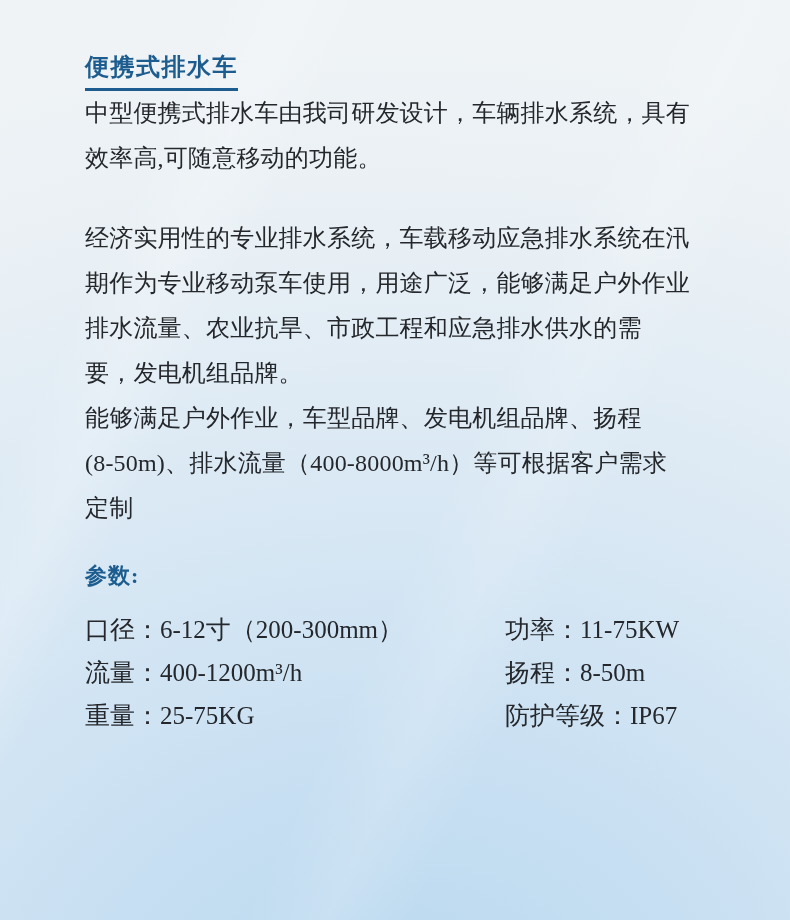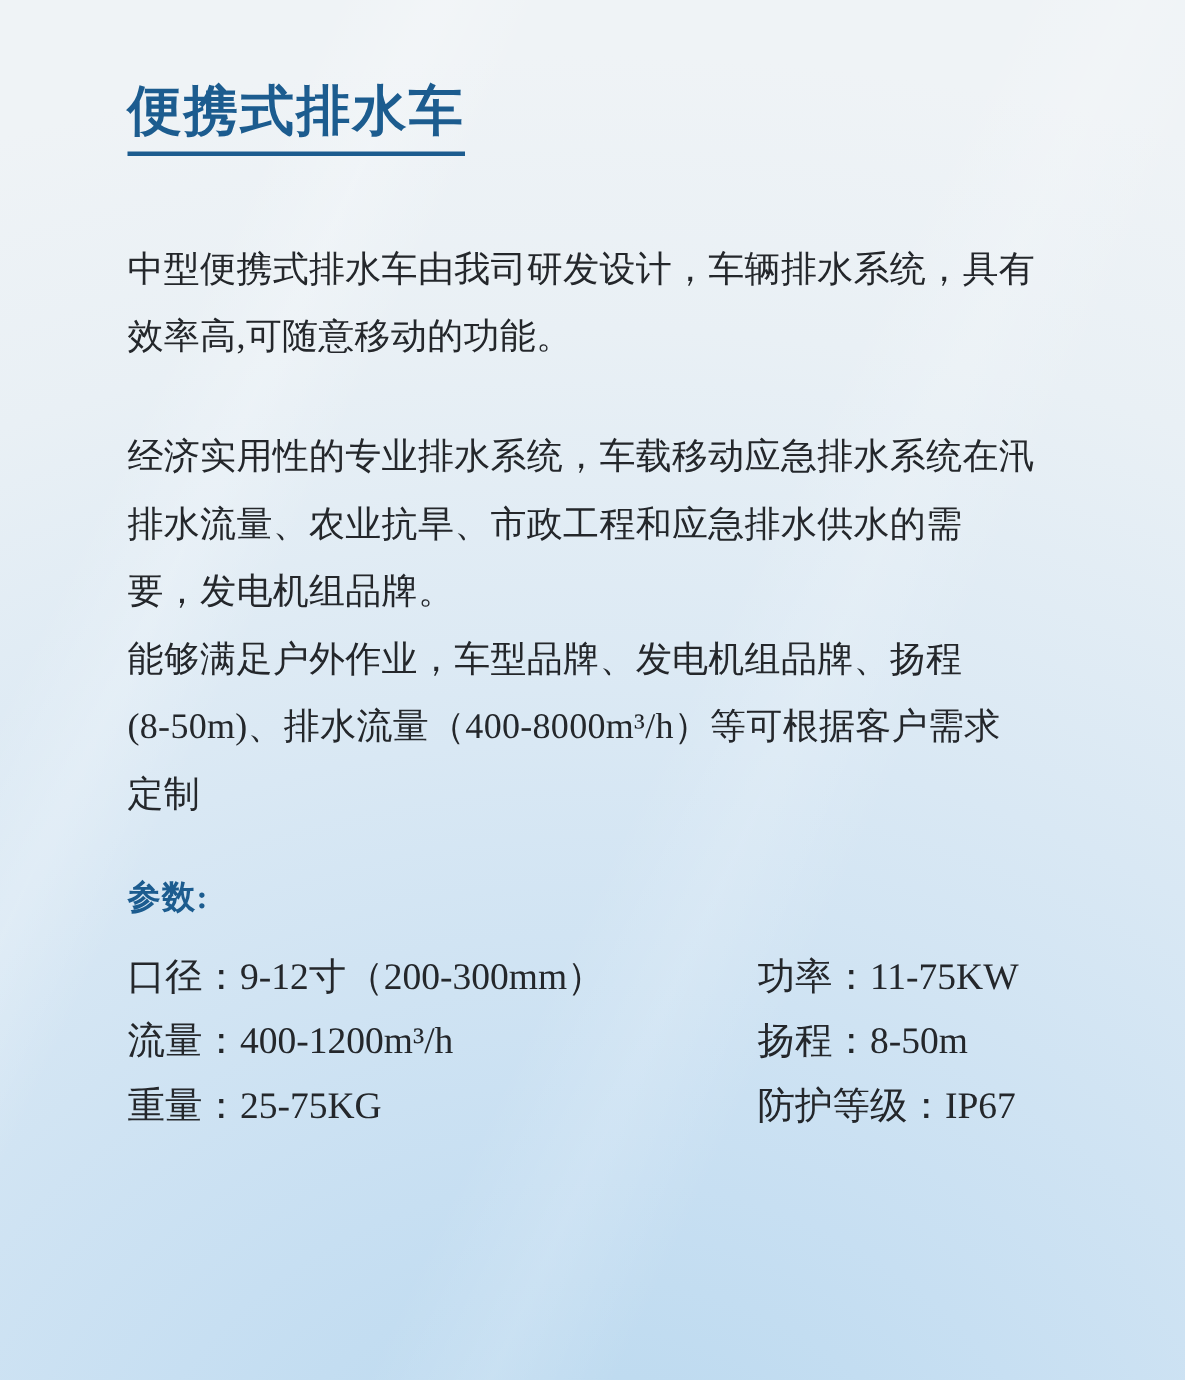--- a/index.html
+++ b/index.html
@@ -34,28 +34,27 @@
         rgba(255,255,255,0.20) 24%,
         rgba(255,255,255,0) 30%,
         rgba(255,255,255,0) 55%,
         rgba(255,255,255,0.14) 62%,
         rgba(255,255,255,0) 69%);
     pointer-events: none;
   }
   .content { position: relative; }
   .title {
     display: inline-block;
-    font-size: 36px;
+    font-size: 24px;
     line-height: 1.15;
     font-weight: bold;
     letter-spacing: 1.5px;
     color: #1c5c8f;
     border-bottom: 3px solid #1c5c8f;
     padding-bottom: 6px;
-    margin-bottom: 54px;
   }
   .para {
     font-size: 24px;
     line-height: 45px;
     letter-spacing: 0.2px;
   }
   .intro { margin-bottom: 35px; }
   .params-heading {
     font-size: 22px;
     line-height: 36px;
@@ -80,32 +79,33 @@
 
     <h1 class="title">便携式排水车</h1>
 
     <div class="para intro">
       <div>中型便携式排水车由我司研发设计，车辆排水系统，具有</div>
       <div>效率高,可随意移动的功能。</div>
     </div>
 
     <div class="para description">
       <div>经济实用性的专业排水系统，车载移动应急排水系统在汛</div>
+      <div>期作为专业移动泵车使用，用途广泛，能够满足户外作业</div>
       <div>排水流量、农业抗旱、市政工程和应急排水供水的需</div>
       <div>要，发电机组品牌。</div>
       <div>能够满足户外作业，车型品牌、发电机组品牌、扬程</div>
       <div>(8-50m)、排水流量（400-8000m³/h）等可根据客户需求</div>
       <div>定制</div>
     </div>
 
     <div class="params-heading">参数:</div>
 
     <div class="params">
       <div class="params-col-left">
-        <div>口径：9-12寸（200-300mm）</div>
+        <div>口径：6-12寸（200-300mm）</div>
         <div>流量：400-1200m³/h</div>
         <div>重量：25-75KG</div>
       </div>
       <div class="params-col-right">
         <div>功率：11-75KW</div>
         <div>扬程：8-50m</div>
         <div>防护等级：IP67</div>
       </div>
     </div>
 

